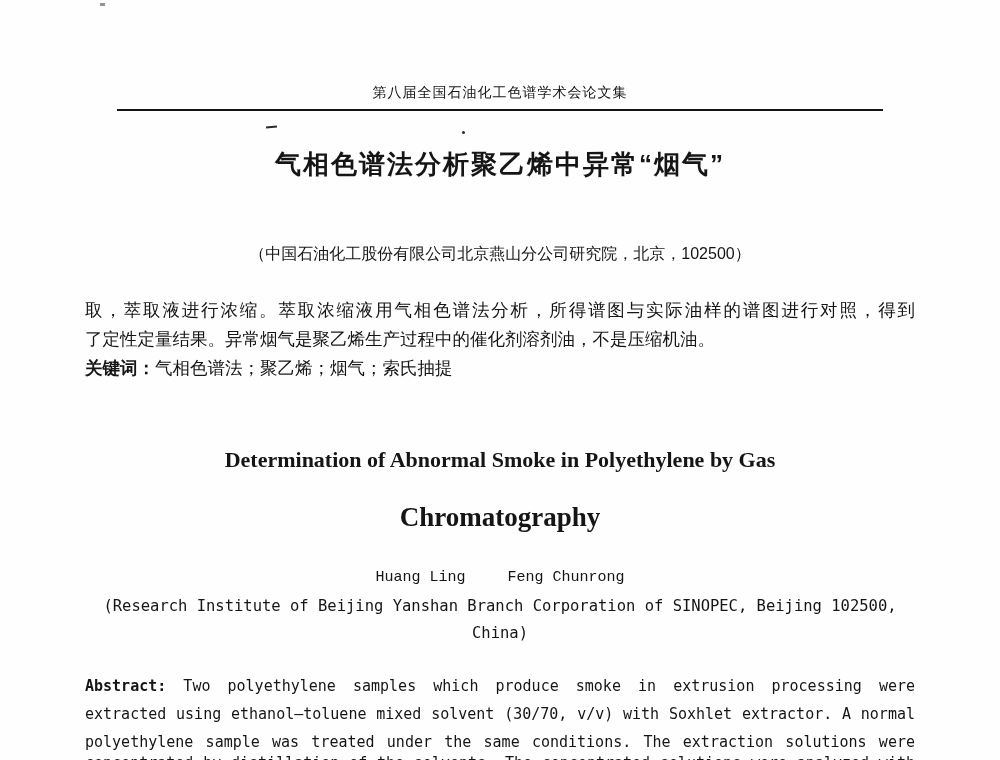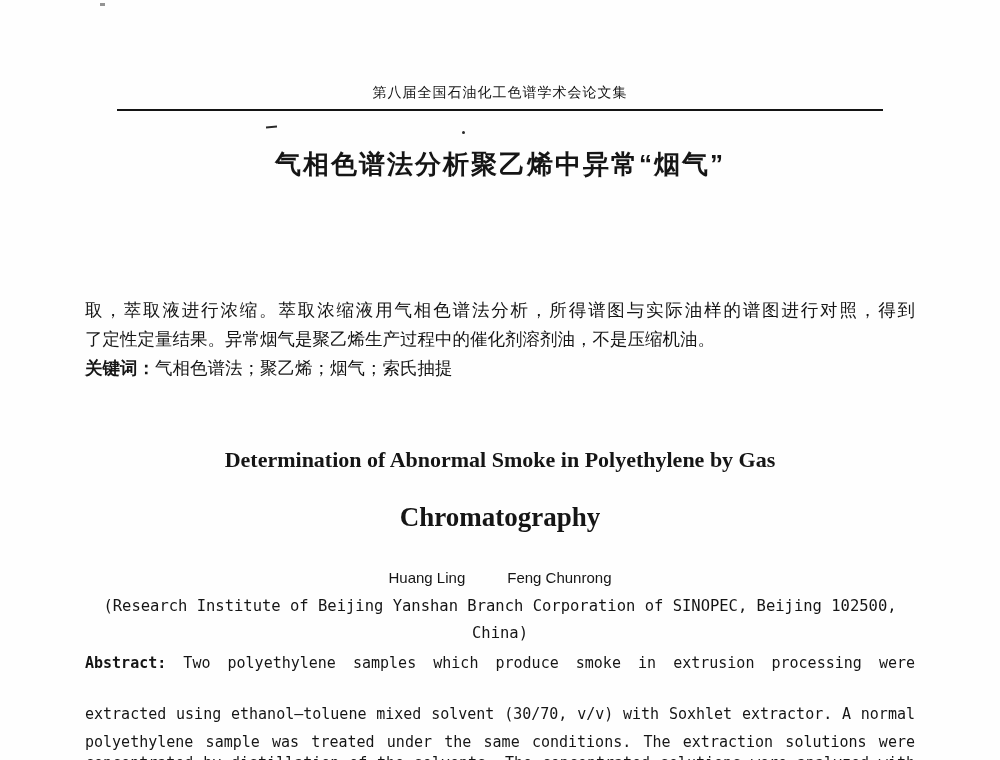--- a/index.html
+++ b/index.html
@@ -60,35 +60,35 @@
   .bold { font-weight: bold; }
 
   .en-title-1 { top: 447px; font-size: 22px; font-weight: bold; font-family: "Liberation Serif", serif; }
   .en-title-2 { top: 502px; font-size: 27px; font-weight: bold; font-family: "Liberation Serif", serif; }
 
   .en-authors {
     position: absolute;
     top: 569px; left: 0; right: 0;
     display: flex; justify-content: center; gap: 42px;
     font-size: 15px;
-    font-family: Liberation Sans, sans-serif;
+    font-family: Liberation Mono, monospace;
   }
   .en-affil-1 { top: 597px; font-size: 15.5px; font-family: "DejaVu Sans Mono", monospace; }
   .en-affil-2 { top: 624px; font-size: 15.5px; font-family: "DejaVu Sans Mono", monospace; text-align: center; }
 
   .en-abstract {
     position: absolute;
     left: 85px; width: 830px;
     font-size: 15px;
     font-family: "DejaVu Sans Mono", monospace;
     line-height: 20px;
     white-space: nowrap;
   }
   .en-abs-line { position: absolute; left: 0; width: 830px; text-align: justify; text-align-last: justify; white-space: normal; }
-  .en-line-1 { top: 653px; }
+  .en-line-1 { top: 676px; }
   .en-line-2 { top: 704px; }
   .en-line-3 { top: 732px; }
   .en-line-cutoff {
     top: 753px;
     height: 7px;
     overflow: hidden;
   }
   .en-abs-label { font-weight: bold; }
 </style>
 </head>
@@ -99,20 +99,21 @@
   <div class="artifact artifact-speck"></div>
   <div class="artifact artifact-dash"></div>
   <div class="artifact artifact-dot"></div>
 
   <div class="centered proceedings-header">第八届全国石油化工色谱学术会论文集</div>
   <div class="header-rule"></div>
 
   <div class="centered zh-title">气相色谱法分析聚乙烯中异常“烟气”</div>
 
 
+  <div class="centered zh-affiliation">（中国石油化工股份有限公司北京燕山分公司研究院，北京，102500）</div>
 
   <div class="zh-abstract">
     <div class="zh-line justify-full">
       <span>取，萃取液进行浓缩。萃取浓缩液用气相色谱法分析，所得谱图与实际油样的谱图进行对照，得到</span>
     </div>
     <div class="zh-line">
       <span>了定性定量结果。异常烟气是聚乙烯生产过程中的催化剂溶剂油，不是压缩机油。</span>
     </div>
     <div class="zh-line">
       <span class="bold">关键词：</span><span>气相色谱法；聚乙烯；烟气；索氏抽提</span>

